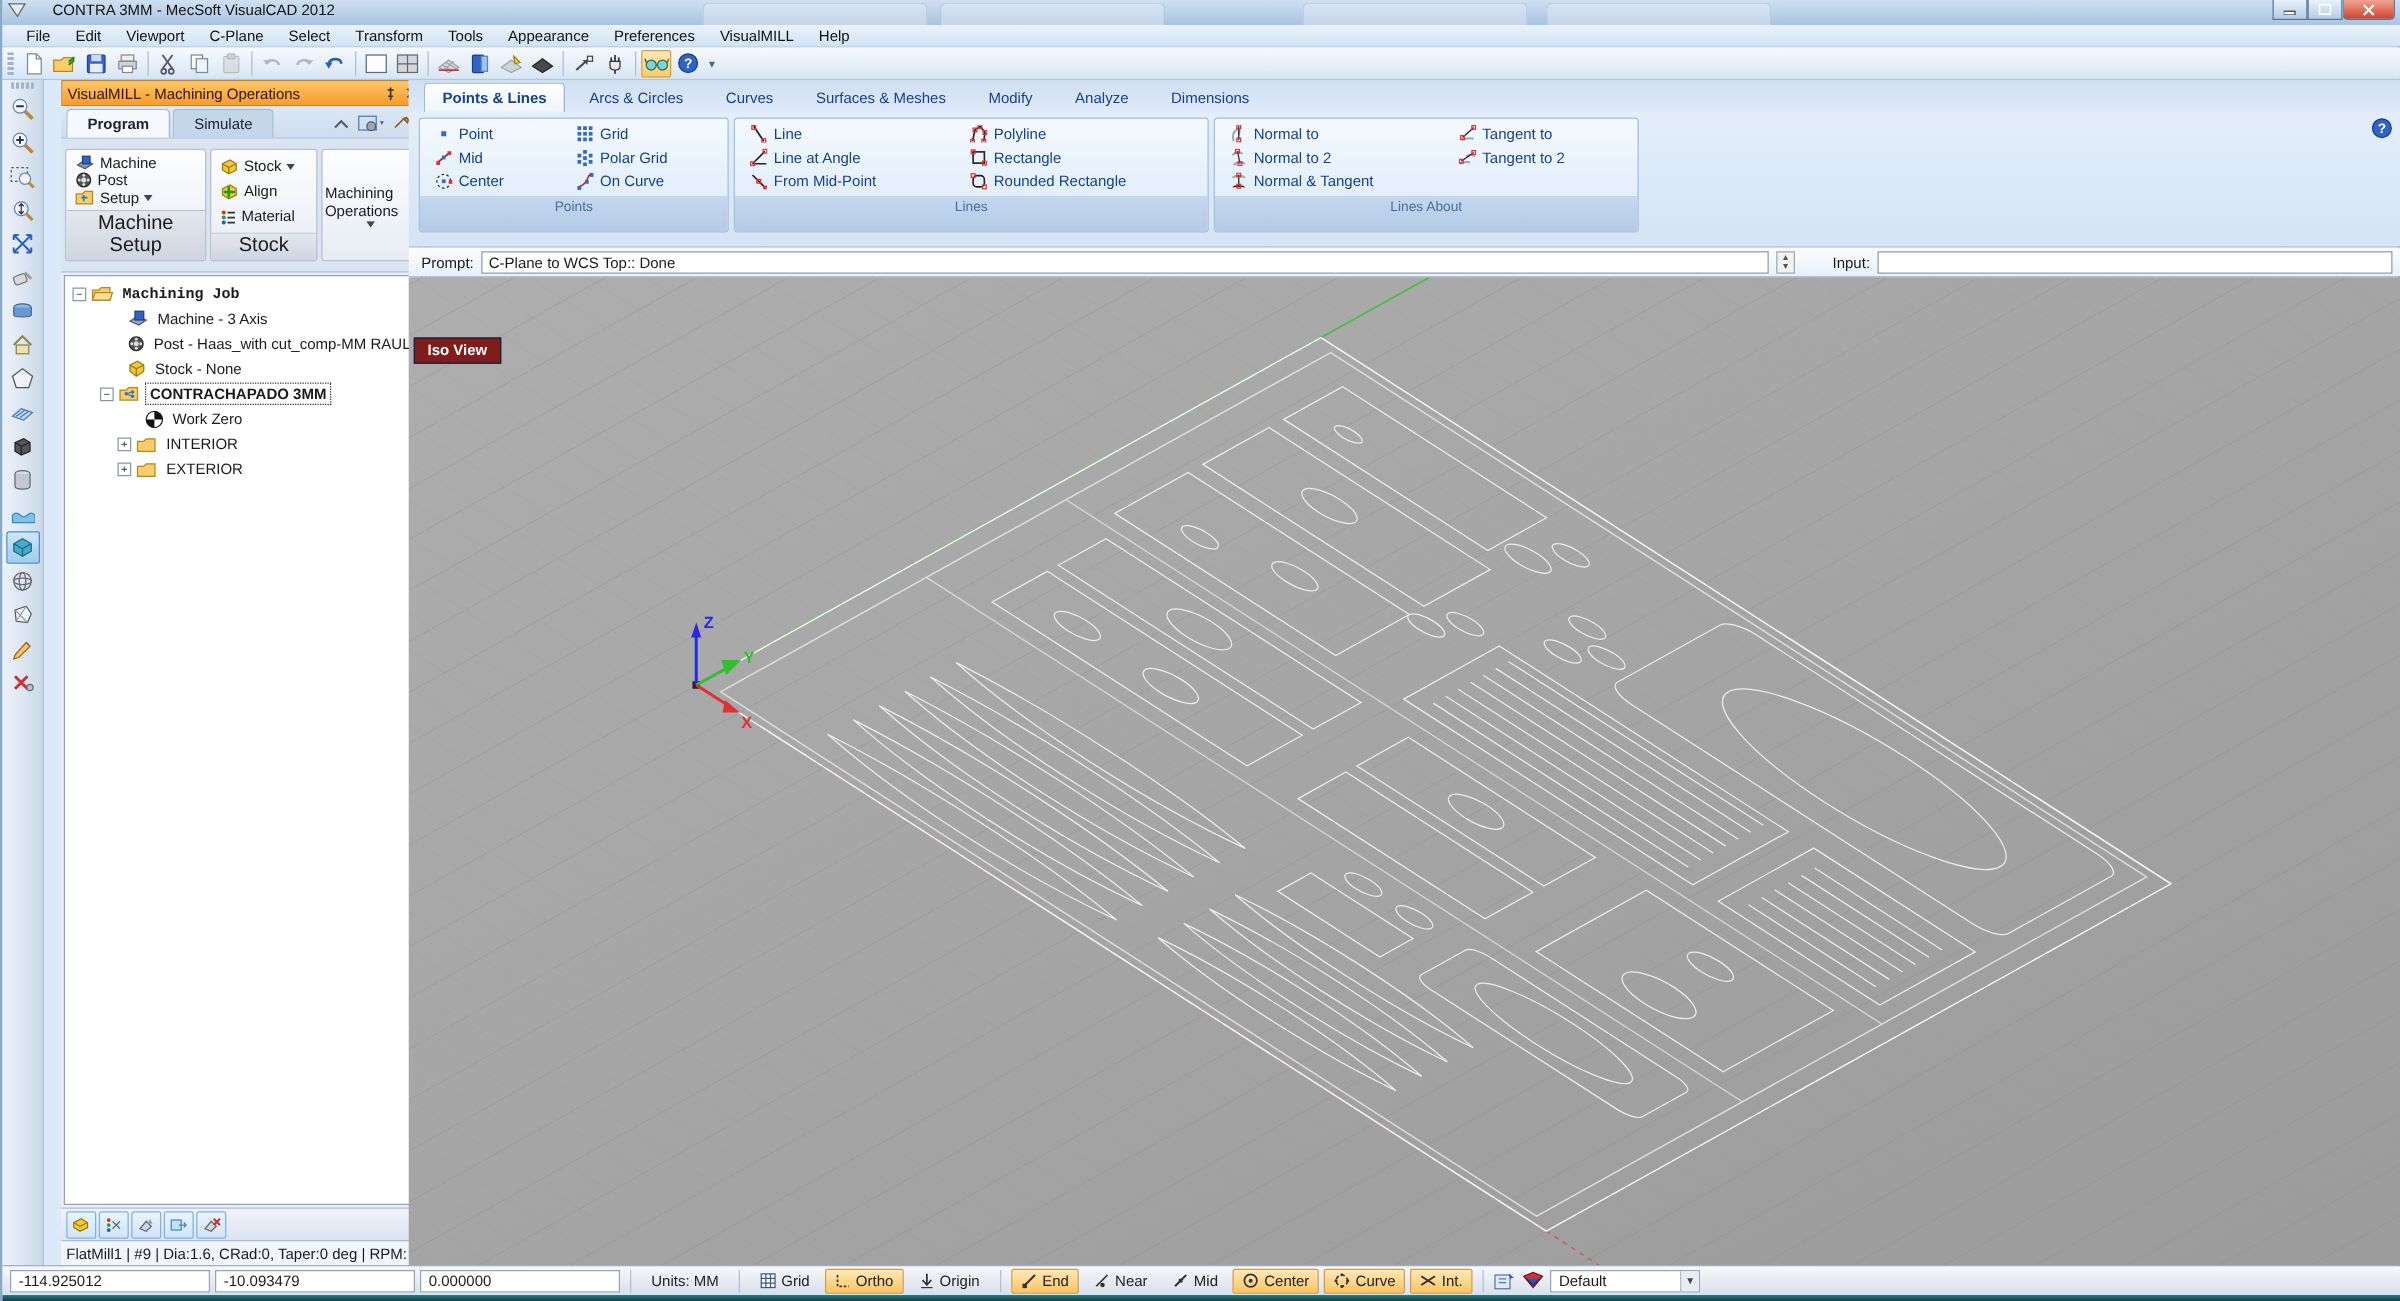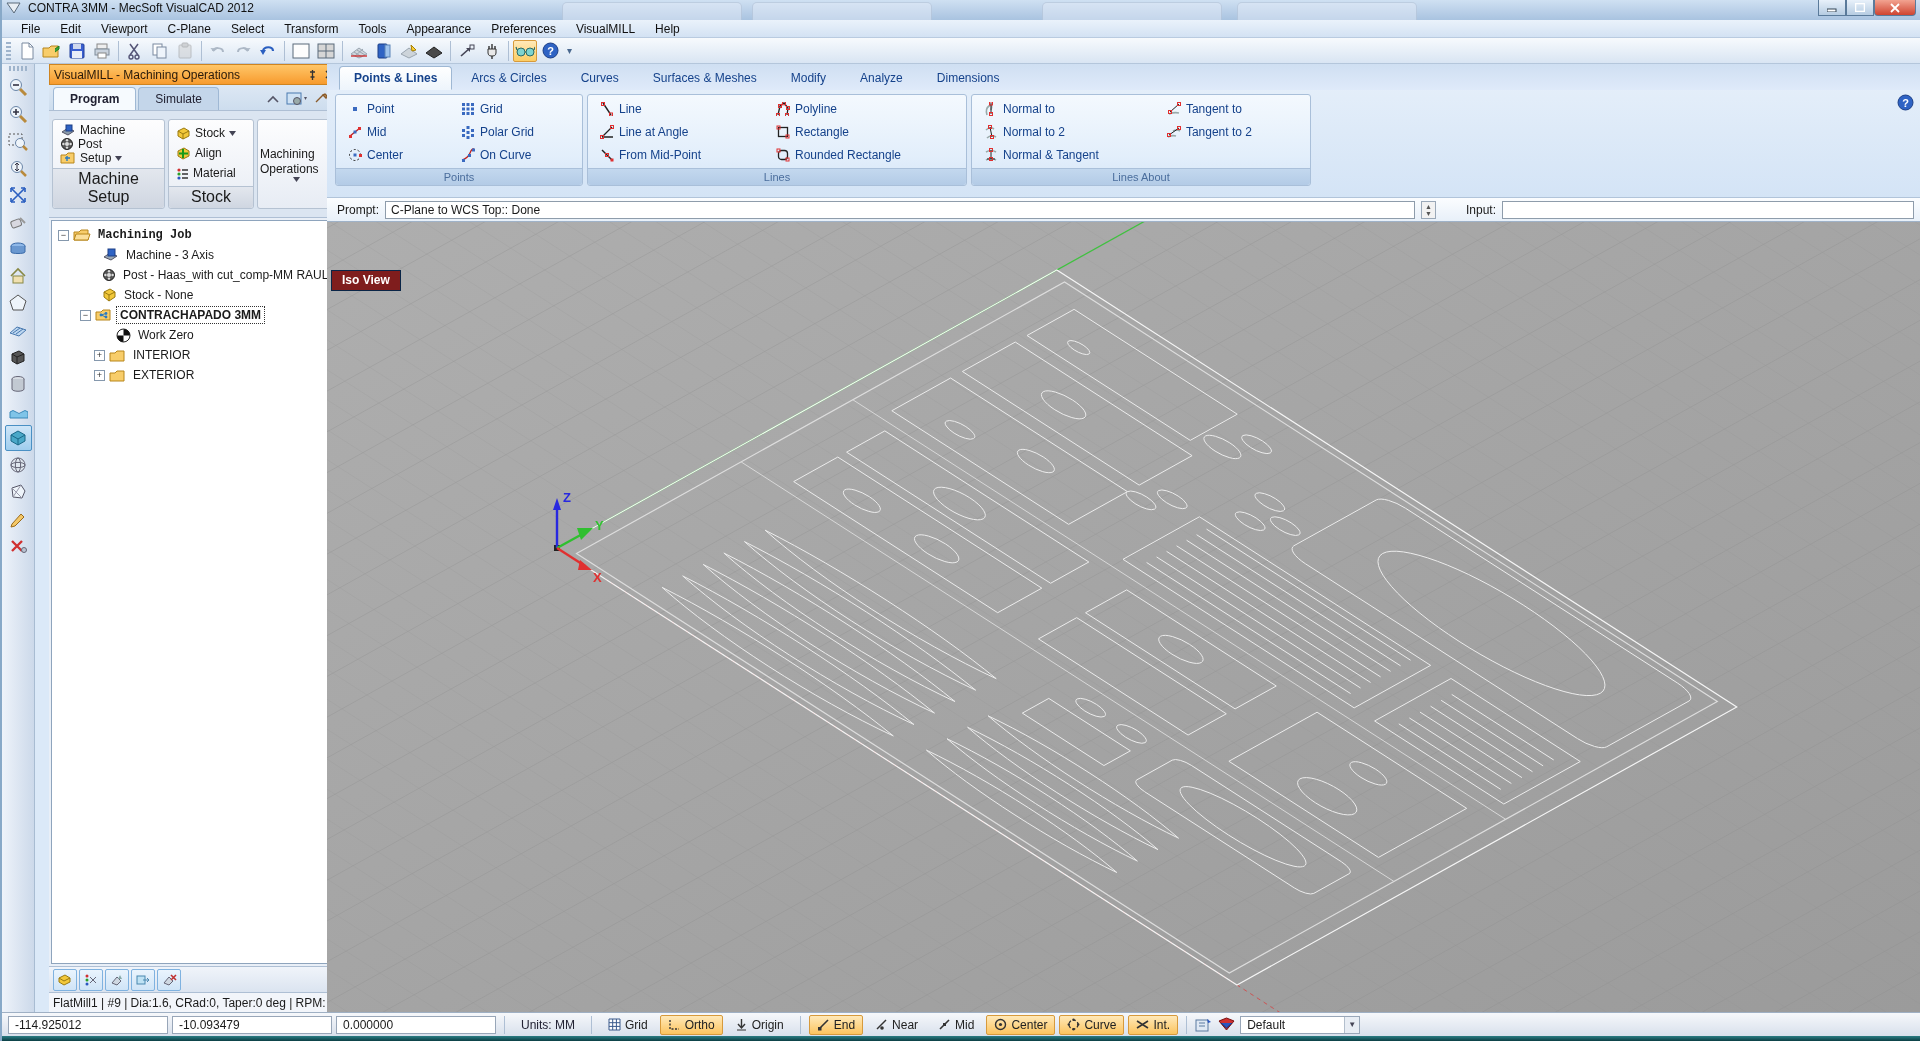--- a/index.html
+++ b/index.html
@@ -7,21 +7,21 @@
     font-family:"Liberation Sans", sans-serif; font-size:12px; color:#1a1a1a; }
   #app { position:relative; width:1920px; height:1041px; background:#dbe9f8;
     border-left:2px solid #88a9c8; border-right:2px solid #88a9c8; }
 
   
   #titlebar { position:absolute; left:0; top:0; width:1920px; height:20px;
     background:linear-gradient(#cfe0f2,#a9c3e0); overflow:hidden; }
   .ghost-tab { position:absolute; top:2px; height:18px; width:180px;
     background:rgba(230,238,248,.45); border:1px solid rgba(150,170,195,.4);
     border-bottom:none; border-radius:5px 5px 0 0; }
-  #title-left { position:absolute; left:4px; top:1px; display:flex; align-items:center; gap:6px; }
+  #title-left { position:absolute; left:4px; top:1px; display:flex; align-items:center; gap:20px; }
   #title-text { font-size:12px; color:#111; white-space:nowrap; }
   #winbtns { position:absolute; right:6px; top:0; display:flex; }
   .winbtn { width:28px; height:16px; border:1px solid #5a7a9a; border-top:none;
     background:linear-gradient(#e8f1fa,#b6cce2); display:flex; align-items:center;
     justify-content:center; }
   .winbtn.close { background:linear-gradient(#f2a391,#cf4430); width:42px;
     border-radius:0 0 4px 4px; }
   .winbtn svg { display:block; }
 
   
@@ -53,21 +53,21 @@
   .rtab.active { background:linear-gradient(#ffffff,#eef5fc); border-color:#9fb8d4;
     border-bottom-color:#eef5fc; font-weight:bold; }
   #ribbon-body { display:flex; gap:4px; padding:4px 0 0 8px; height:96px; }
   .rgroup { border:1px solid #a9bfd9; border-radius:3px;
     background:linear-gradient(#f4f9fe,#e2eefb 70%,#d5e5f6); display:flex; flex-direction:column; }
   .rgroup-items { flex:1; display:grid; grid-auto-flow:column; grid-template-rows:repeat(3,1fr);
     padding:2px 8px; column-gap:14px; }
   .ritem { display:flex; align-items:center; gap:5px; color:#15428b; white-space:nowrap;
     padding:0 4px; border-radius:2px; }
   .ritem svg { flex:0 0 auto; display:block; }
-  .rgroup-label { height:17px; text-align:center; color:#4a6d9c;
+  .rgroup-label { height:28px; text-align:center; color:#4a6d9c;
     background:linear-gradient(#c3d8ee,#b3cbe6); border-top:1px solid #aac0da;
     border-radius:0 0 3px 3px; line-height:16px; font-size:11px; }
   #ribbon-help { position:absolute; right:8px; top:30px; }
 
   
   #promptrow { display:flex; align-items:center; height:24px; padding:0 4px;
     background:linear-gradient(#fbfdff,#e8f0f9); border-bottom:1px solid #9fb2c8; gap:6px; }
   #prompt-label { padding-left:6px; }
   #prompt-field { flex:0 0 1030px; height:18px; background:#fff; border:1px solid #8e9cab;
     padding:1px 5px; display:flex; align-items:center; }

